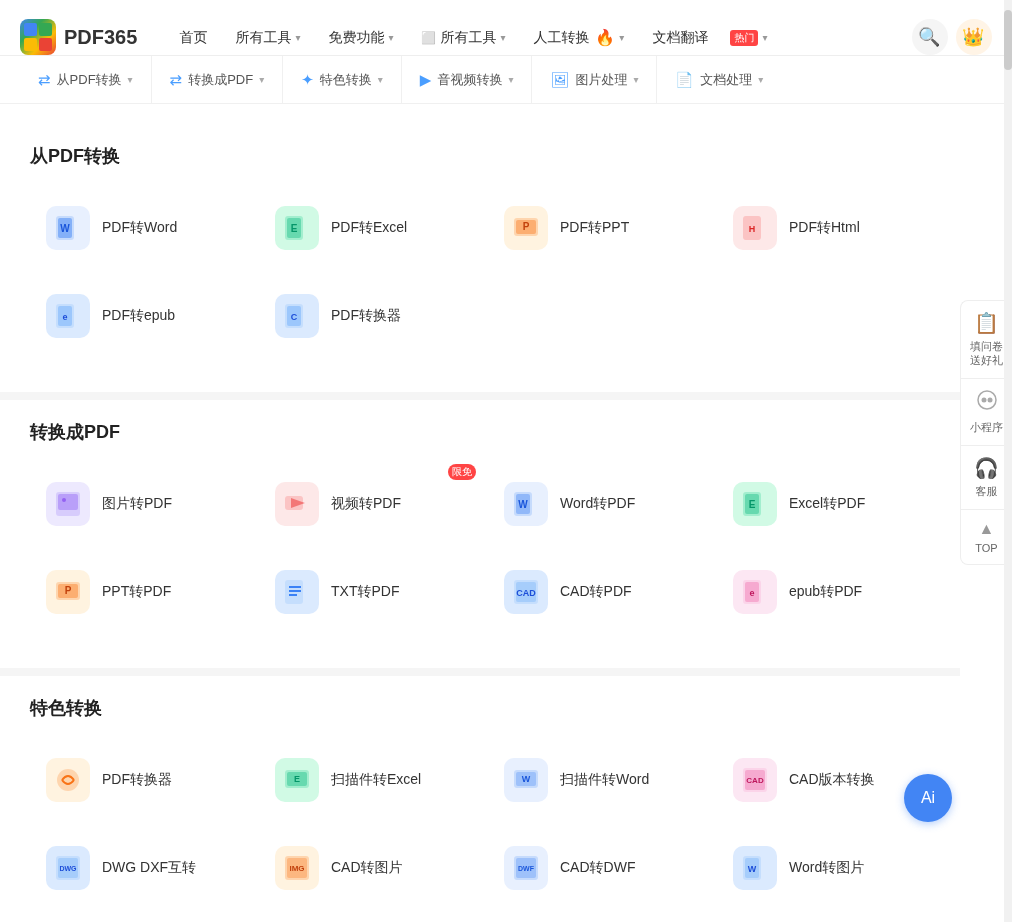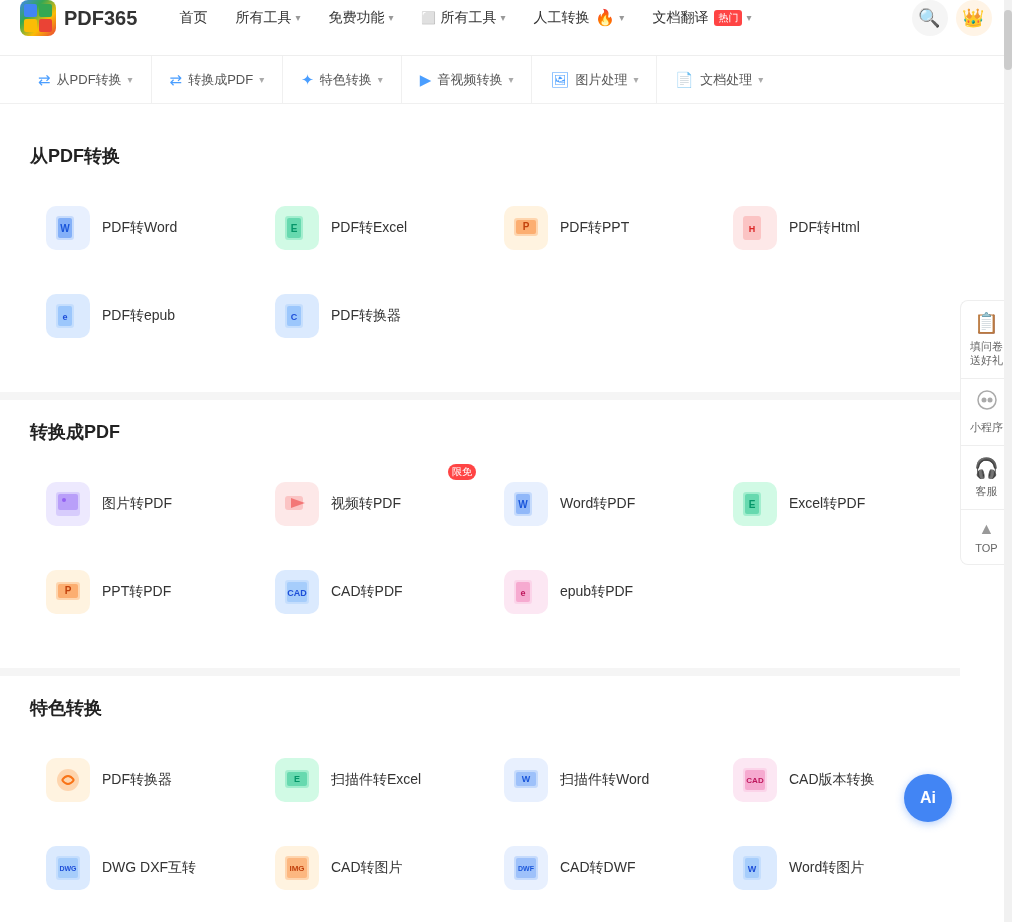--- a/index.html
+++ b/index.html
@@ -1,20 +1,20 @@
 <!DOCTYPE html>
 <html><head>
   <meta charset="utf-8">
   <style>
     * { margin: 0; padding: 0; box-sizing: border-box; }
     body { font-family: 'Microsoft YaHei', Arial, sans-serif; font-size: 14px; background: #fff; color: #333; overflow-x: hidden; }
 
     
     .top-nav {
-      display: flex; align-items: flex-start; height: 56px; padding: 0 20px;
+      display: flex; align-items: flex-end; height: 56px; padding: 0 20px;
       border-bottom: 1px solid #eee; background: #fff; position: sticky; top: 0; z-index: 100;
     }
     .logo {
       display: flex; align-items: center; gap: 8px; margin-right: 30px;
     }
     .logo-icon {
       width: 36px; height: 36px; border-radius: 8px;
       background: linear-gradient(135deg, #4285f4 0%, #34a853 33%, #fbbc05 66%, #ea4335 100%);
       display: grid; grid-template-columns: 1fr 1fr; grid-template-rows: 1fr 1fr; gap: 2px; padding: 4px;
     }
@@ -24,21 +24,21 @@
     .logo-dot.yellow { background: #fbbc05; }
     .logo-dot.red { background: #ea4335; }
     .logo-text { font-size: 20px; font-weight: bold; color: #333; }
     .nav-items { display: flex; align-items: center; gap: 4px; flex: 1; }
     .nav-item {
       padding: 8px 12px; cursor: pointer; border-radius: 4px; display: flex; align-items: center; gap: 4px;
       font-size: 14px; color: #333; white-space: nowrap;
     }
     .nav-item .chevron { font-size: 10px; color: #999; }
     .nav-hot-badge {
-      background: #ff4444; color: #fff; font-size: 10px; padding: 1px 4px; border-radius: 3px; margin-left: 2px;
+      background: #ff4444; color: #fff; font-size: 10px; padding: 1px 4px; border-radius: 3px; margin-left: 18px;
     }
     .nav-fire { color: #ff6600; font-size: 16px; margin-left: 2px; }
     .nav-right { display: flex; align-items: center; gap: 8px; }
     .nav-icon-btn {
       width: 36px; height: 36px; border-radius: 50%; display: flex; align-items: center; justify-content: center;
       cursor: pointer; font-size: 18px;
     }
     .nav-icon-btn.search { background: #f5f5f5; color: #ff6600; }
     .nav-icon-btn.crown { background: #fff4e6; color: #ff9900; }
 
@@ -109,21 +109,21 @@
     .right-panel-item:first-child { border-top-left-radius: 8px; border-top: 1px solid #eee; }
     .right-panel-item.top-btn { border-bottom-left-radius: 8px; border-bottom: 1px solid #eee; }
     .right-panel-item + .right-panel-item { border-top: 1px solid #eee; }
     .right-panel-icon { font-size: 20px; }
 
     
     .ai-btn {
       position: fixed; right: 60px; bottom: 100px; z-index: 200;
       width: 48px; height: 48px; border-radius: 50%; background: #4285f4;
       display: flex; align-items: center; justify-content: center;
-      color: #fff; font-size: 16px; font-weight: bold; cursor: pointer;
+      color: #fff; font-size: 16px; font-weight: normal; cursor: pointer;
       box-shadow: 0 2px 8px rgba(66,133,244,0.4);
     }
 
     
     ::-webkit-scrollbar { width: 8px; }
     ::-webkit-scrollbar-track { background: #f1f1f1; }
     ::-webkit-scrollbar-thumb { background: #ccc; border-radius: 4px; }
   </style>
 </head>
 <body>
@@ -336,20 +336,31 @@
         <div class="tool-icon icon-orange">
           <svg width="28" height="28" viewBox="0 0 28 28">
             <rect x="2" y="4" width="24" height="18" rx="3" fill="#fb923c" opacity="0.3"></rect>
             <rect x="4" y="6" width="20" height="14" rx="2" fill="#f97316" opacity="0.4"></rect>
             <text x="14" y="16" text-anchor="middle" font-size="10" font-weight="bold" fill="#c2410c">P</text>
           </svg>
         </div>
         <span class="tool-label">PPT转PDF</span>
       </div>
 
+      <div class="tool-item">
+        <div class="tool-icon icon-blue">
+          <svg width="28" height="28" viewBox="0 0 28 28">
+            <rect x="2" y="2" width="18" height="24" rx="3" fill="#93c5fd" opacity="0.3"></rect>
+            <line x1="6" y1="9" x2="18" y2="9" stroke="#3b82f6" stroke-width="2"></line>
+            <line x1="6" y1="13" x2="18" y2="13" stroke="#3b82f6" stroke-width="2"></line>
+            <line x1="6" y1="17" x2="14" y2="17" stroke="#3b82f6" stroke-width="2"></line>
+          </svg>
+        </div>
+        <span class="tool-label">TXT转PDF</span>
+      </div>
 
       <div class="tool-item">
         <div class="tool-icon icon-blue">
           <svg width="28" height="28" viewBox="0 0 28 28">
             <rect x="2" y="2" width="24" height="24" rx="3" fill="#93c5fd" opacity="0.3"></rect>
             <rect x="4" y="4" width="20" height="20" rx="2" fill="#60a5fa" opacity="0.3"></rect>
             <text x="14" y="18" text-anchor="middle" font-size="9" font-weight="bold" fill="#1d4ed8">CAD</text>
           </svg>
         </div>
         <span class="tool-label">CAD转PDF</span>

